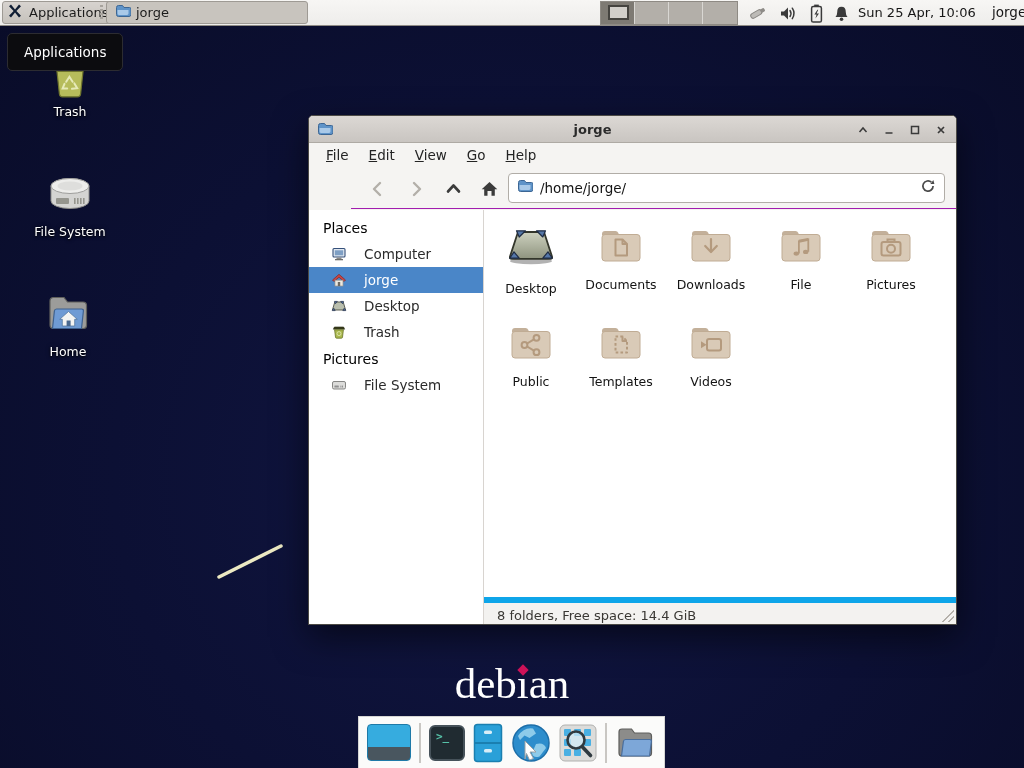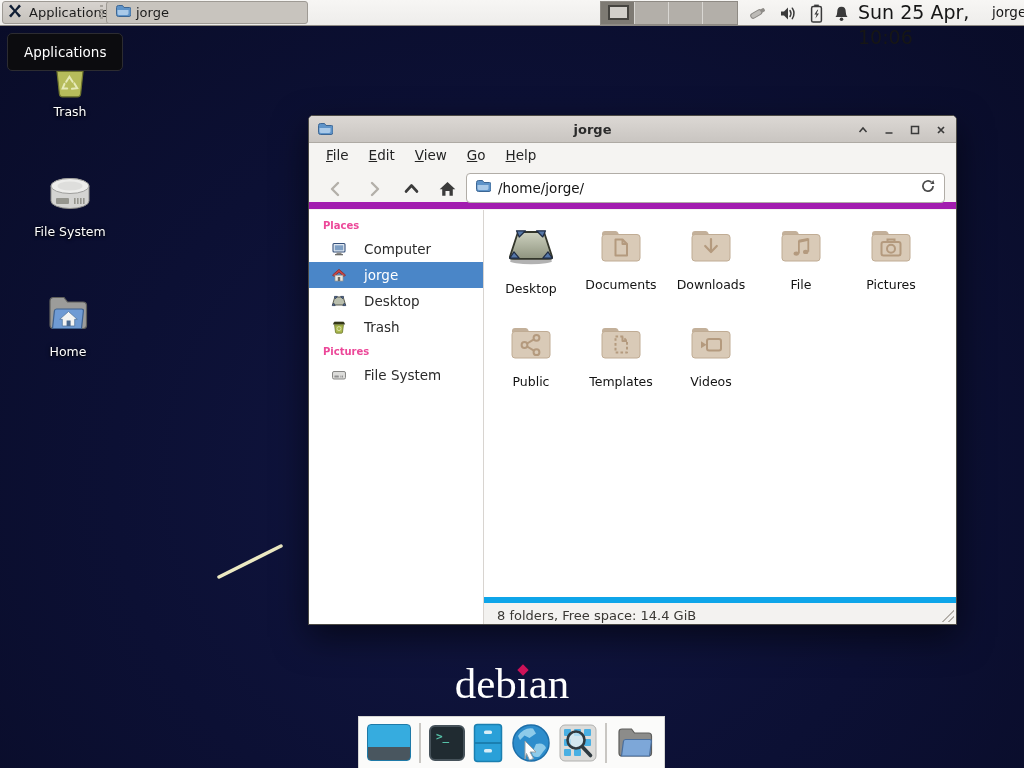--- a/index.html
+++ b/index.html
@@ -16,21 +16,21 @@
   #apps-btn { left:2px; padding:0 9px 0 3px; background:linear-gradient(#d7d3cf,#c6c2bc); }
   #task-btn { left:106px; width:202px; padding:0 8px; background:#c8c4be; }
   #panel-handle { position:absolute; left:100px; top:5px; width:3px; height:16px;
           background:repeating-linear-gradient(#a7a39d 0 2px, transparent 2px 4px); }
   #workspaces { position:absolute; left:600px; top:1px; height:24px; display:flex; border:1px solid #8e8a84; }
   .ws-cell { width:34px; height:100%; background:#b3afa9; border-right:1px solid #d9d7d3; position:relative; }
   .ws-cell:last-child { border-right:none; }
   .ws-cell.active { background:#7e7a73; }
   .ws-win { position:absolute; left:7px; top:3px; width:21px; height:15px; background:#d2cfca; border:2px solid #45433f; }
   .tray-ico { position:absolute; top:3px; width:20px; height:20px; display:flex; align-items:center; justify-content:center; }
-  #panel-clock { position:absolute; left:858px; top:0; height:26px; line-height:25px; font-size:19px; color:#161616; }
+  #panel-clock { position:absolute; left:858px; top:0; height:26px; line-height:25px; font-size:13px; color:#161616; }
   #panel-user  { position:absolute; left:992px; top:0; height:26px; line-height:25px; font-size:13.5px; color:#161616; }
 
   
   #tooltip { position:absolute; left:7px; top:33px; z-index:50; background:#0c0c0f; color:#fff;
              font-size:13.5px; padding:10px 16px; border-radius:5px; border:1px solid #2c2c31; }
 
   
   .dicon { position:absolute; width:92px; text-align:center; color:#fff; font-size:12.5px;
            text-shadow:0 1px 2px rgba(0,0,0,.95), 0 0 4px rgba(0,0,0,.6); z-index:1; }
   .dicon svg { display:block; margin:0 auto; }
@@ -42,30 +42,30 @@
   #titlebar { position:relative; height:27px; background:linear-gradient(#dcd8d4,#c9c5c1);
               border-bottom:1px solid #aeaaa4; border-radius:4px 4px 0 0; }
   #win-title { position:absolute; left:30px; right:110px; text-align:center; line-height:27px;
                font-weight:bold; font-size:13px; color:#2a2a2a; }
   #titlebar-icon { position:absolute; left:8px; top:5px; }
   #win-controls { position:absolute; right:5px; top:0; height:27px; display:flex; align-items:center; gap:5px; }
   .ctrl { width:21px; height:21px; display:flex; align-items:center; justify-content:center; border-radius:3px; }
   #menubar { height:25px; background:#f5f4f2; display:flex; align-items:center; padding-left:7px;
              font-size:13.5px; color:#242424; }
   .menu-item { padding:0 10px; line-height:25px; }
-  #toolbar { position:relative; height:41px; background:#f5f4f2; border-bottom:7px solid #a21caf; }
+  #toolbar { position:relative; height:41px; background:#f5f4f2; border-bottom:1px solid #a21caf;margin-left:42px; }
   .nav { position:absolute; top:6px; width:29px; height:29px; display:flex; align-items:center; justify-content:center; }
   #pathwrap { position:absolute; left:157px; right:11px; top:5px; height:30px; background:#fff;
               border:1px solid #b1ada7; border-radius:4px; display:flex; align-items:center; padding:0 8px; gap:7px; }
   #path-input { flex:1; border:none; outline:none; background:transparent; font-size:13.5px; color:#131313;
                 font-family:inherit; }
   #win-content { position:absolute; top:94px; bottom:0; left:0; right:0; display:flex; }
   #sidebar { width:175px; background:#fff; border-right:1px solid #d8d4d0; padding-top:4px;
              font-size:13.5px; color:#2b2b2b; }
-  .side-header { font-weight:bold; font-size:10px; color:#ec4899; padding:6px 0 5px 14px; }
+  .side-header { font-weight:normal; font-size:14px; color:#000000; padding:6px 0 5px 14px; }
   .side-row { height:26px; display:flex; align-items:center; gap:17px; padding-left:22px; }
   .side-row.selected { background:#4a86c8; color:#fff; }
   #mainpane { flex:1; position:relative; background:#fff; }
   #iconview { position:absolute; left:0; right:0; top:0; bottom:27px; }
   .file-item { position:absolute; width:90px; text-align:center; font-size:12.5px; color:#141414; }
   .file-item svg { display:block; margin:0 auto; }
   .flabel { margin-top:11px; }
   #statusbar { position:absolute; left:0; right:0; bottom:0; height:27px; background:#f3f2f0;
                border-top:6px solid #0ea5e9; font-size:13px; color:#3a3834; line-height:26px; padding-left:13px; }
   #resize-grip { position:absolute; right:2px; bottom:2px; width:12px; height:12px;

